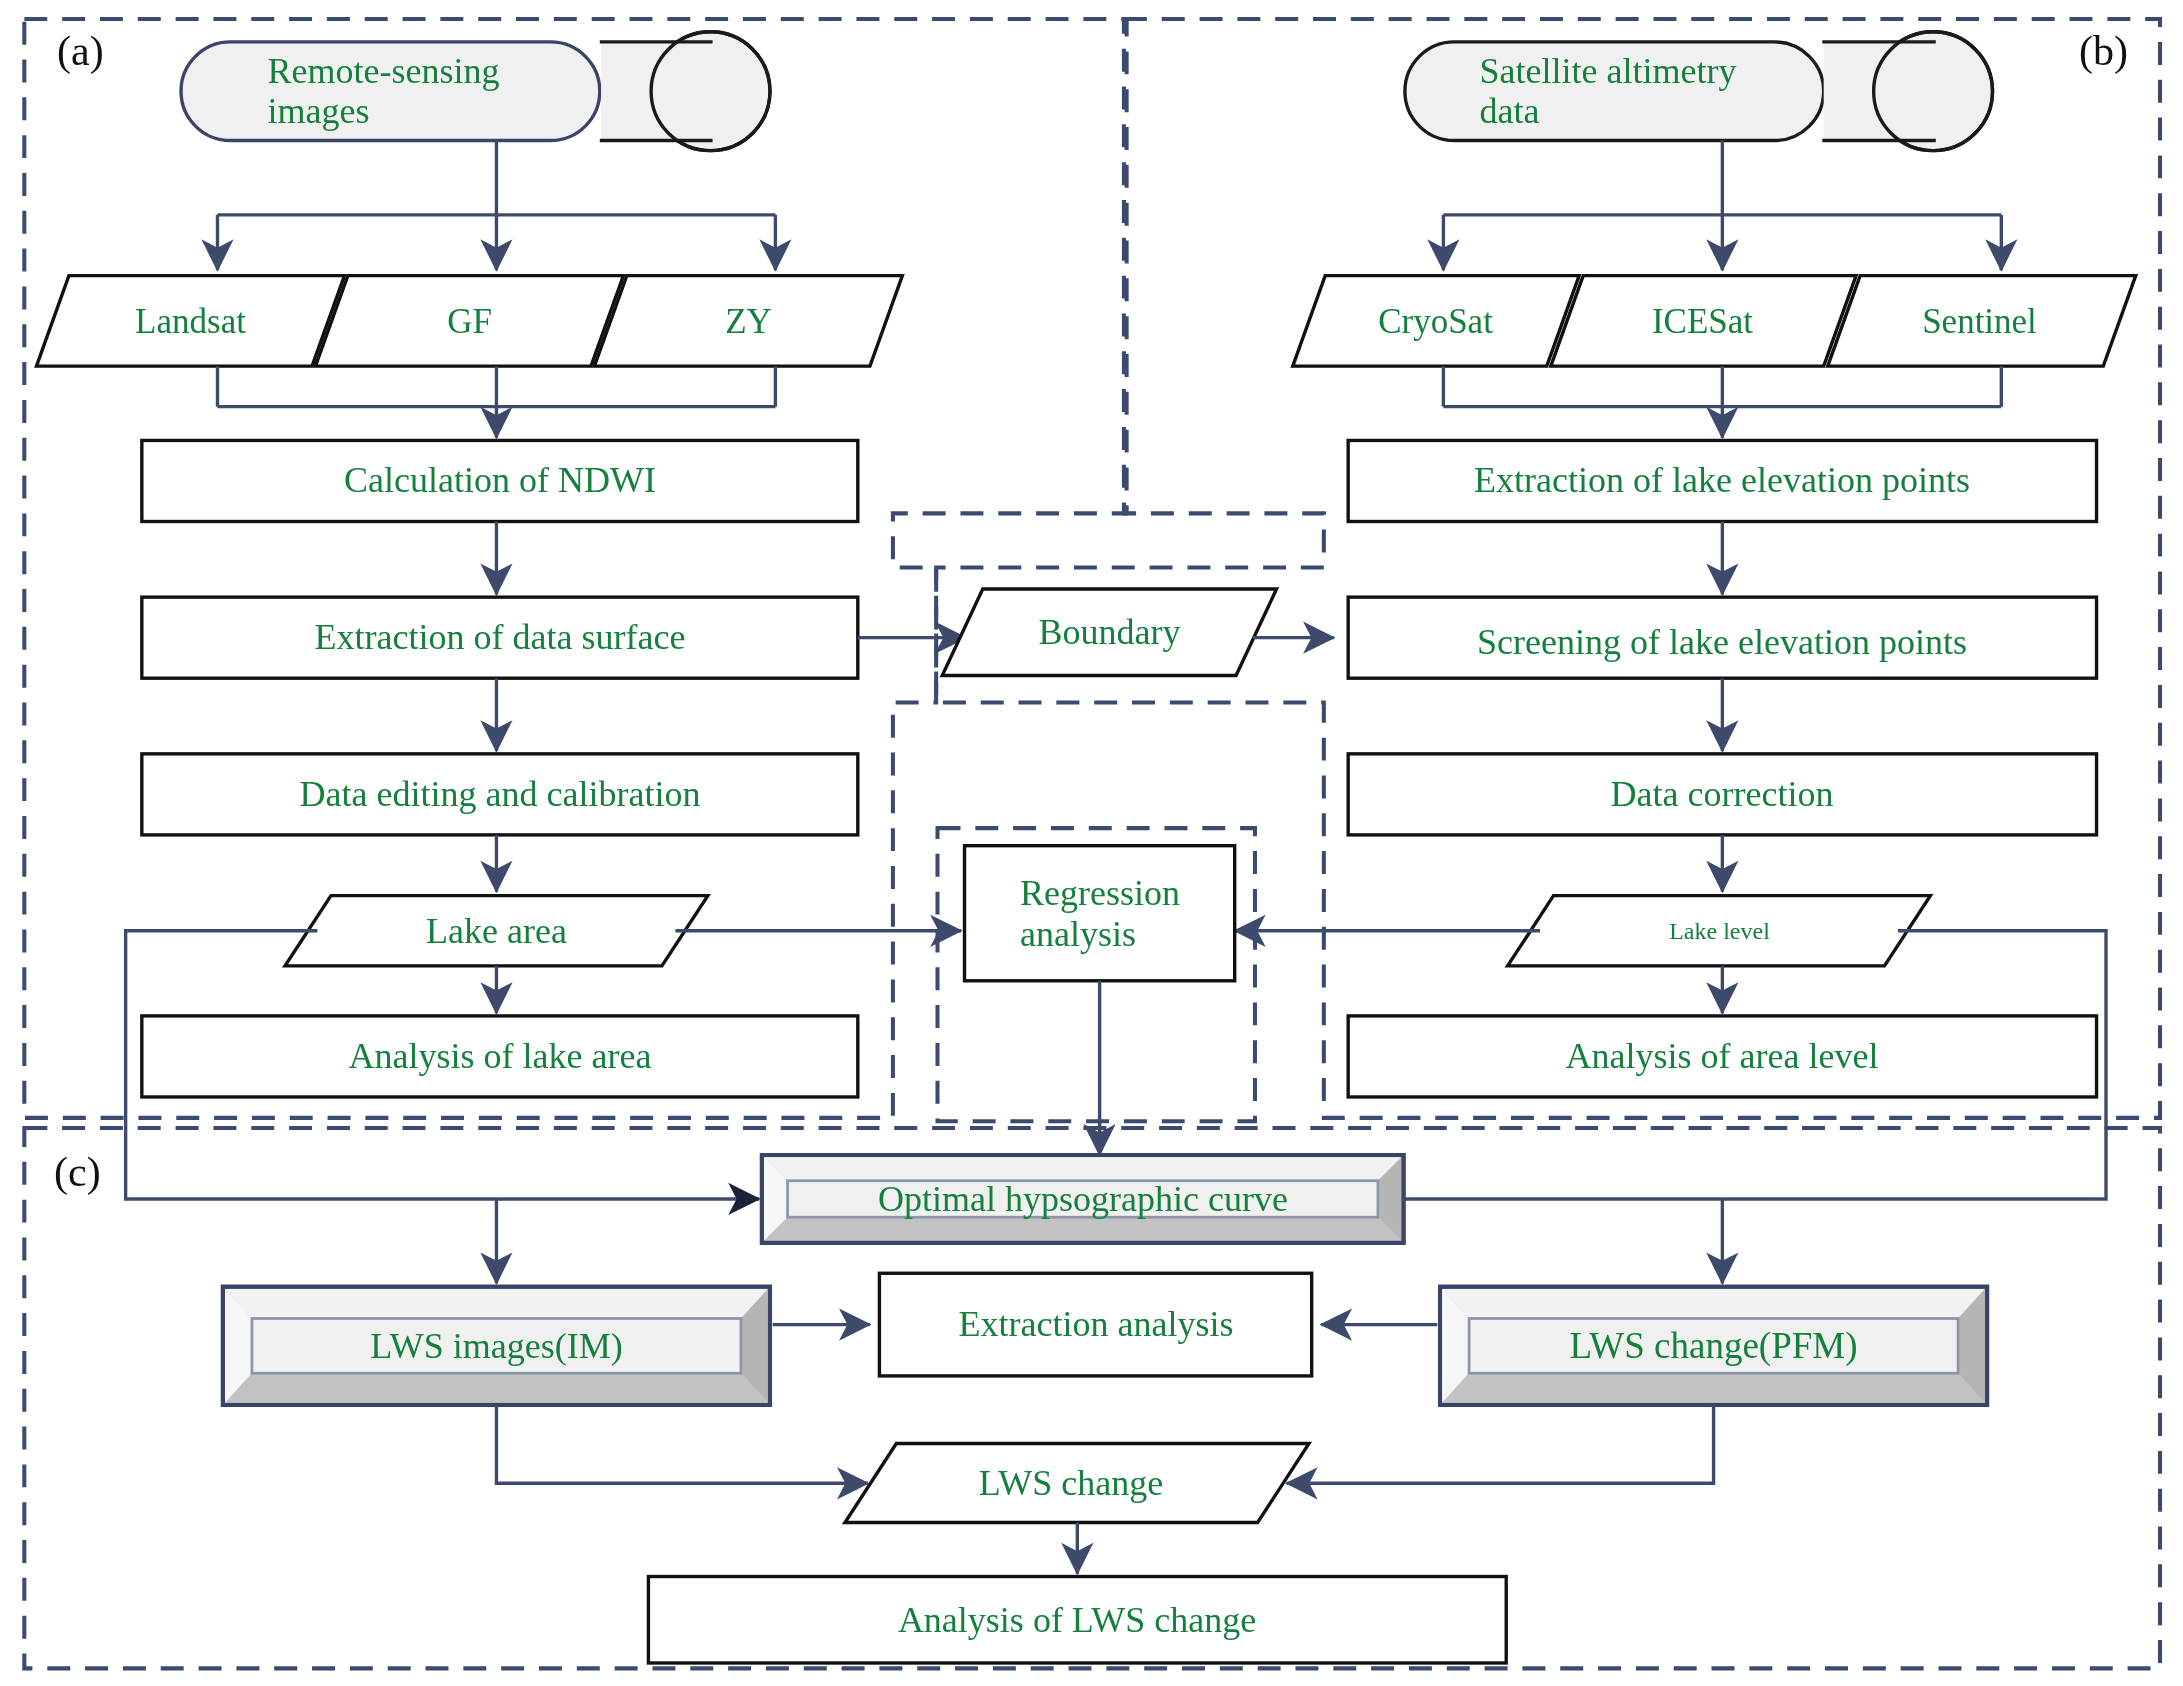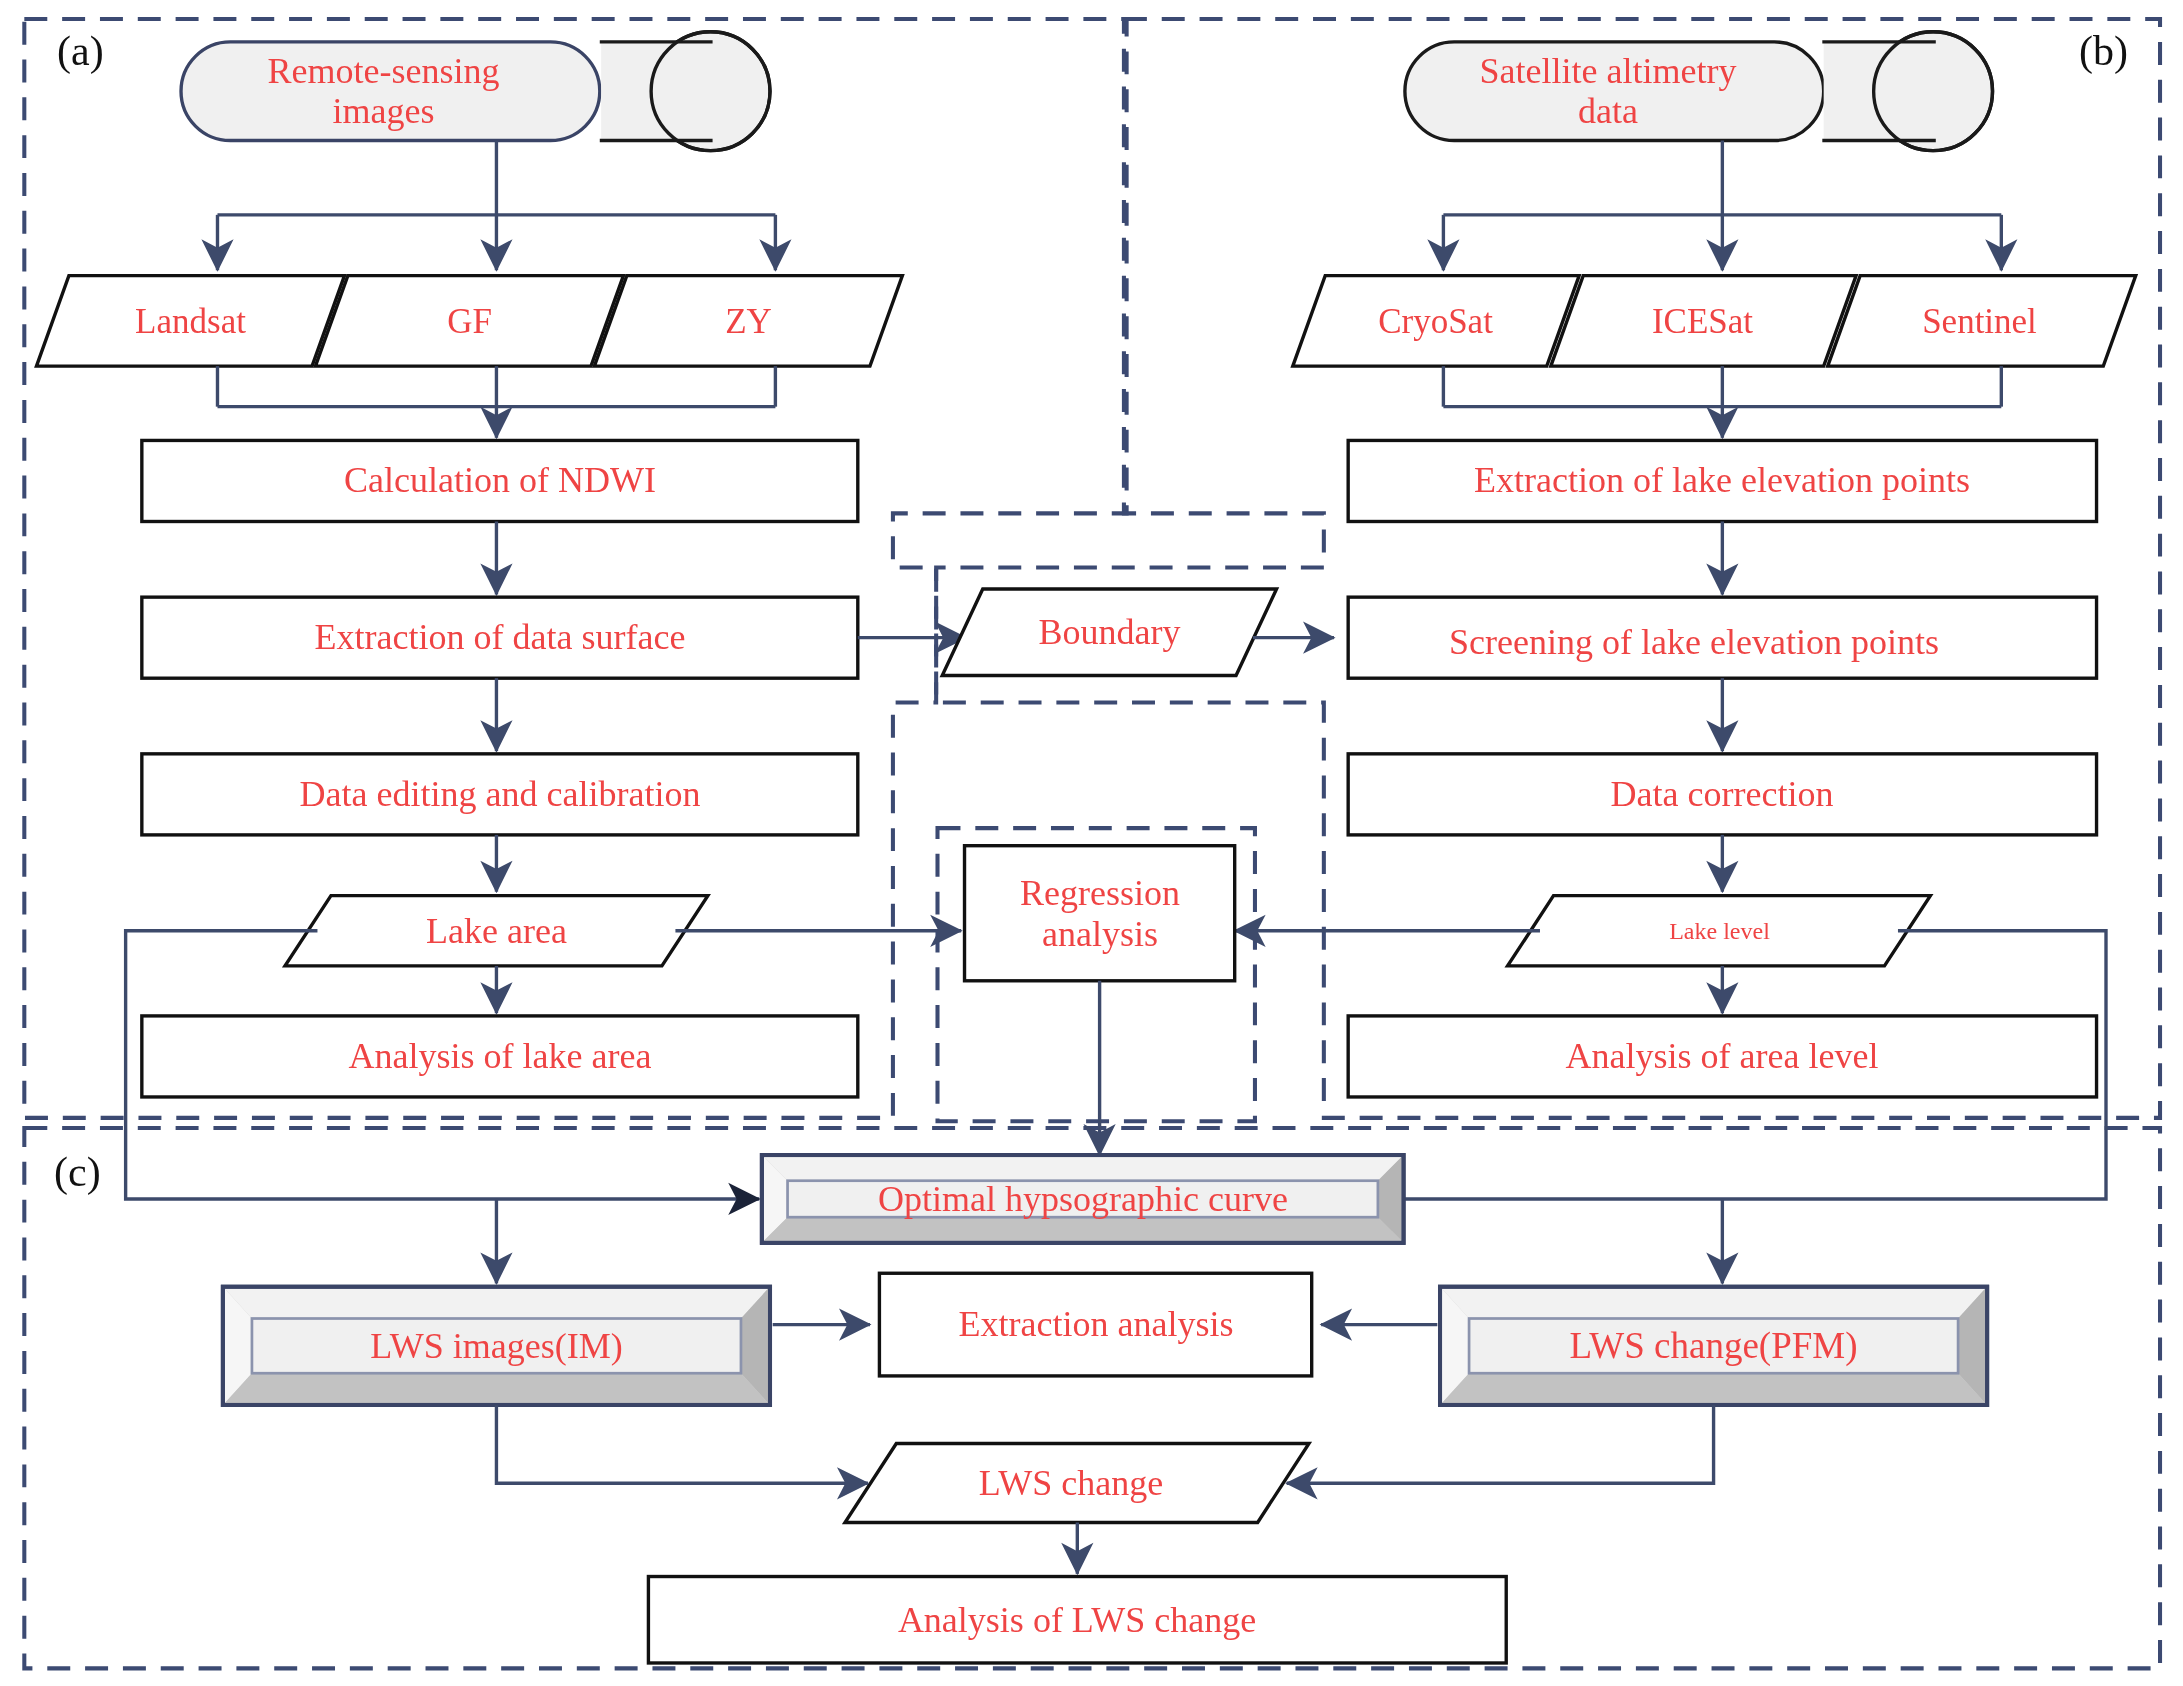--- a/index.html
+++ b/index.html
@@ -7,22 +7,22 @@
     position:relative;
     width:2183px;height:1686px;
     background:#ffffff;
     font-family:"Liberation Serif","DejaVu Serif",serif;
     overflow:hidden;
   }
   svg#canvas{position:absolute;left:0;top:0;width:2183px;height:1686px;}
   .node-label{
     position:absolute;
     display:flex;align-items:center;justify-content:center;
-    text-align:center;
-    color:#ef4444;
+    text-align:left;
+    color:#15803d;
     font-family:"Liberation Serif","DejaVu Serif",serif;
     line-height:1.12;
     white-space:pre-line;
     pointer-events:none;
   }
   .panel-tag{
     position:absolute;
     color:#111111;
     font-family:"Liberation Serif","DejaVu Serif",serif;
     font-size:42px;
@@ -208,21 +208,21 @@
   <div class="node-label" style="left:142px;top:754px;width:716px;height:81px;font-size:36px;">Data editing and calibration</div>
   <div class="node-label" style="left:294px;top:896px;width:405px;height:70px;font-size:36px;">Lake area</div>
   <div class="node-label" style="left:142px;top:1016px;width:716px;height:81px;font-size:36px;">Analysis of lake area</div>
 
   <div class="node-label" style="left:1400px;top:35px;width:416px;height:112px;font-size:36px;">Satellite altimetry
 data</div>
   <div class="node-label" style="left:1297px;top:276px;width:277px;height:91px;font-size:35px;">CryoSat</div>
   <div class="node-label" style="left:1555px;top:276px;width:295px;height:91px;font-size:35px;">ICESat</div>
   <div class="node-label" style="left:1832px;top:276px;width:295px;height:91px;font-size:35px;">Sentinel</div>
   <div class="node-label" style="left:1348px;top:440px;width:748px;height:81px;font-size:36px;">Extraction of lake elevation points</div>
-  <div class="node-label" style="left:1320px;top:597px;width:748px;height:91px;font-size:36px;">Screening  of lake elevation points</div>
+  <div class="node-label" style="left:1348px;top:597px;width:748px;height:91px;font-size:36px;">Screening  of lake elevation points</div>
   <div class="node-label" style="left:1348px;top:754px;width:748px;height:81px;font-size:36px;">Data correction</div>
   <div class="node-label" style="left:1517px;top:896px;width:405px;height:70px;font-size:24px;">Lake level</div>
   <div class="node-label" style="left:1348px;top:1016px;width:748px;height:81px;font-size:36px;">Analysis  of area level</div>
 
   <div class="node-label" style="left:948px;top:589px;width:323px;height:86px;font-size:36px;">Boundary</div>
   <div class="node-label" style="left:965px;top:846px;width:270px;height:135px;font-size:36px;">Regression
 analysis</div>
 
   <div class="node-label" style="left:788px;top:1155px;width:590px;height:88px;font-size:36px;">Optimal hypsographic  curve</div>
   <div class="node-label" style="left:252px;top:1287px;width:489px;height:118px;font-size:36px;">LWS images(IM)</div>

